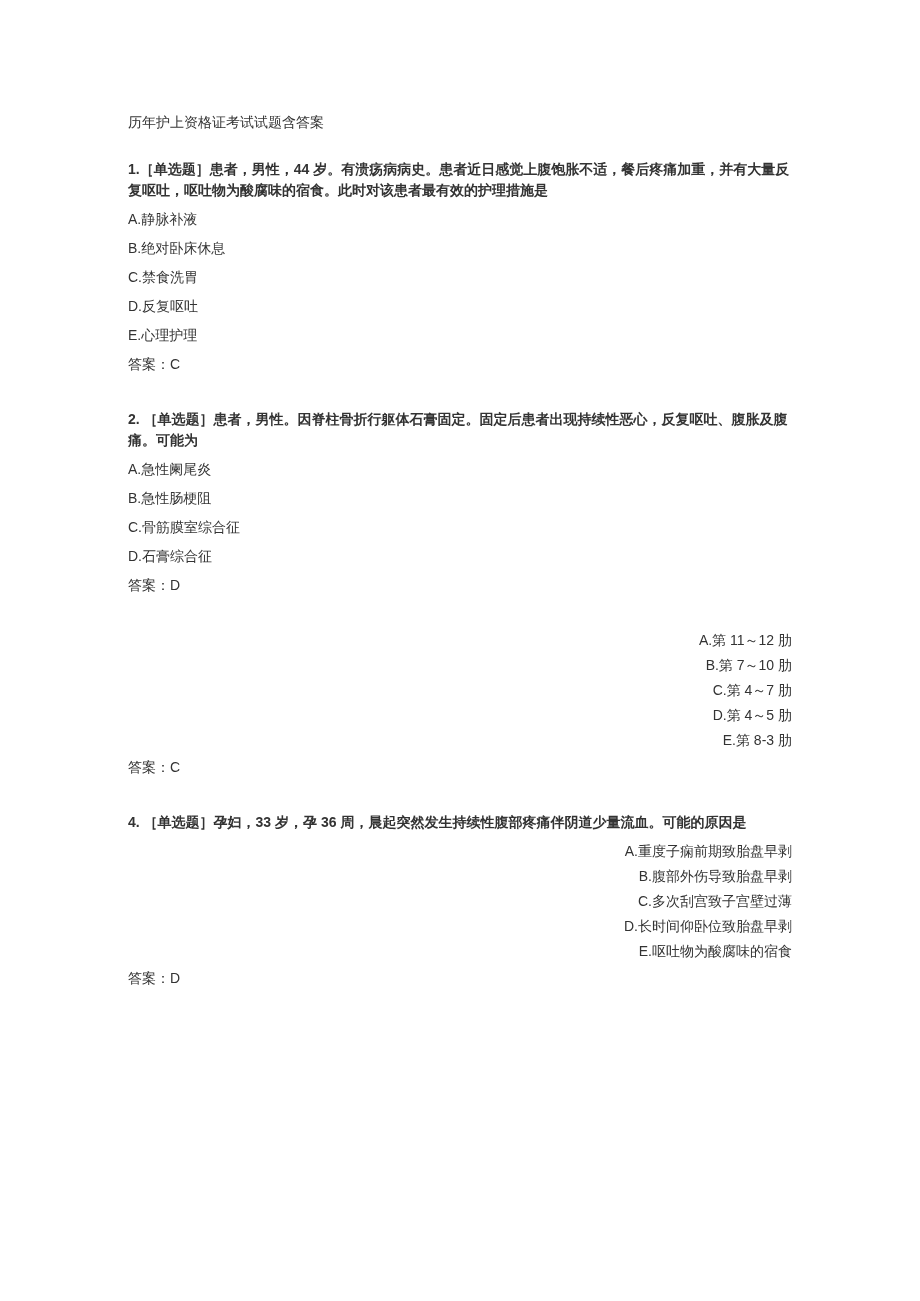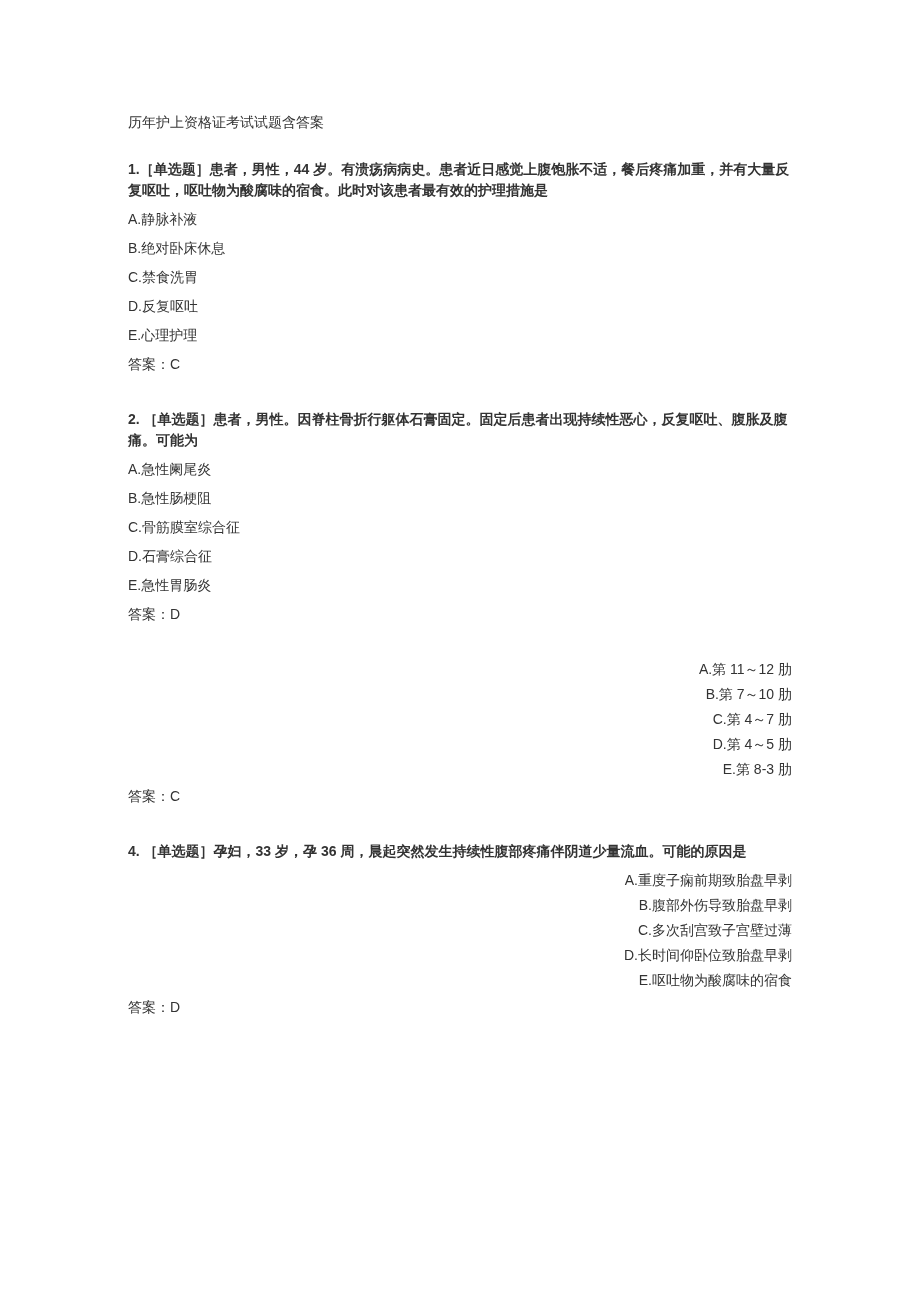--- a/index.html
+++ b/index.html
@@ -58,21 +58,20 @@
     <div class="opt">E.心理护理</div>
     <div class="ans">答案：C</div>
   </div>
 
   <div class="q-block">
     <div class="stem">2. ［单选题］患者，男性。因脊柱骨折行躯体石膏固定。固定后患者出现持续性恶心，反复呕吐、腹胀及腹痛。可能为</div>
     <div class="opt">A.急性阑尾炎</div>
     <div class="opt">B.急性肠梗阻</div>
     <div class="opt">C.骨筋膜室综合征</div>
     <div class="opt">D.石膏综合征</div>
-    <div class="opt">E.急性胃肠炎</div>
     <div class="ans">答案：D</div>
   </div>
 
   <div class="q-block">
     <div class="opt tight">A.第 11～12 肋</div>
     <div class="opt tight">B.第 7～10 肋</div>
     <div class="opt tight">C.第 4～7 肋</div>
     <div class="opt tight">D.第 4～5 肋</div>
     <div class="opt tight">E.第 8-3 肋</div>
     <div class="ans">答案：C</div>

